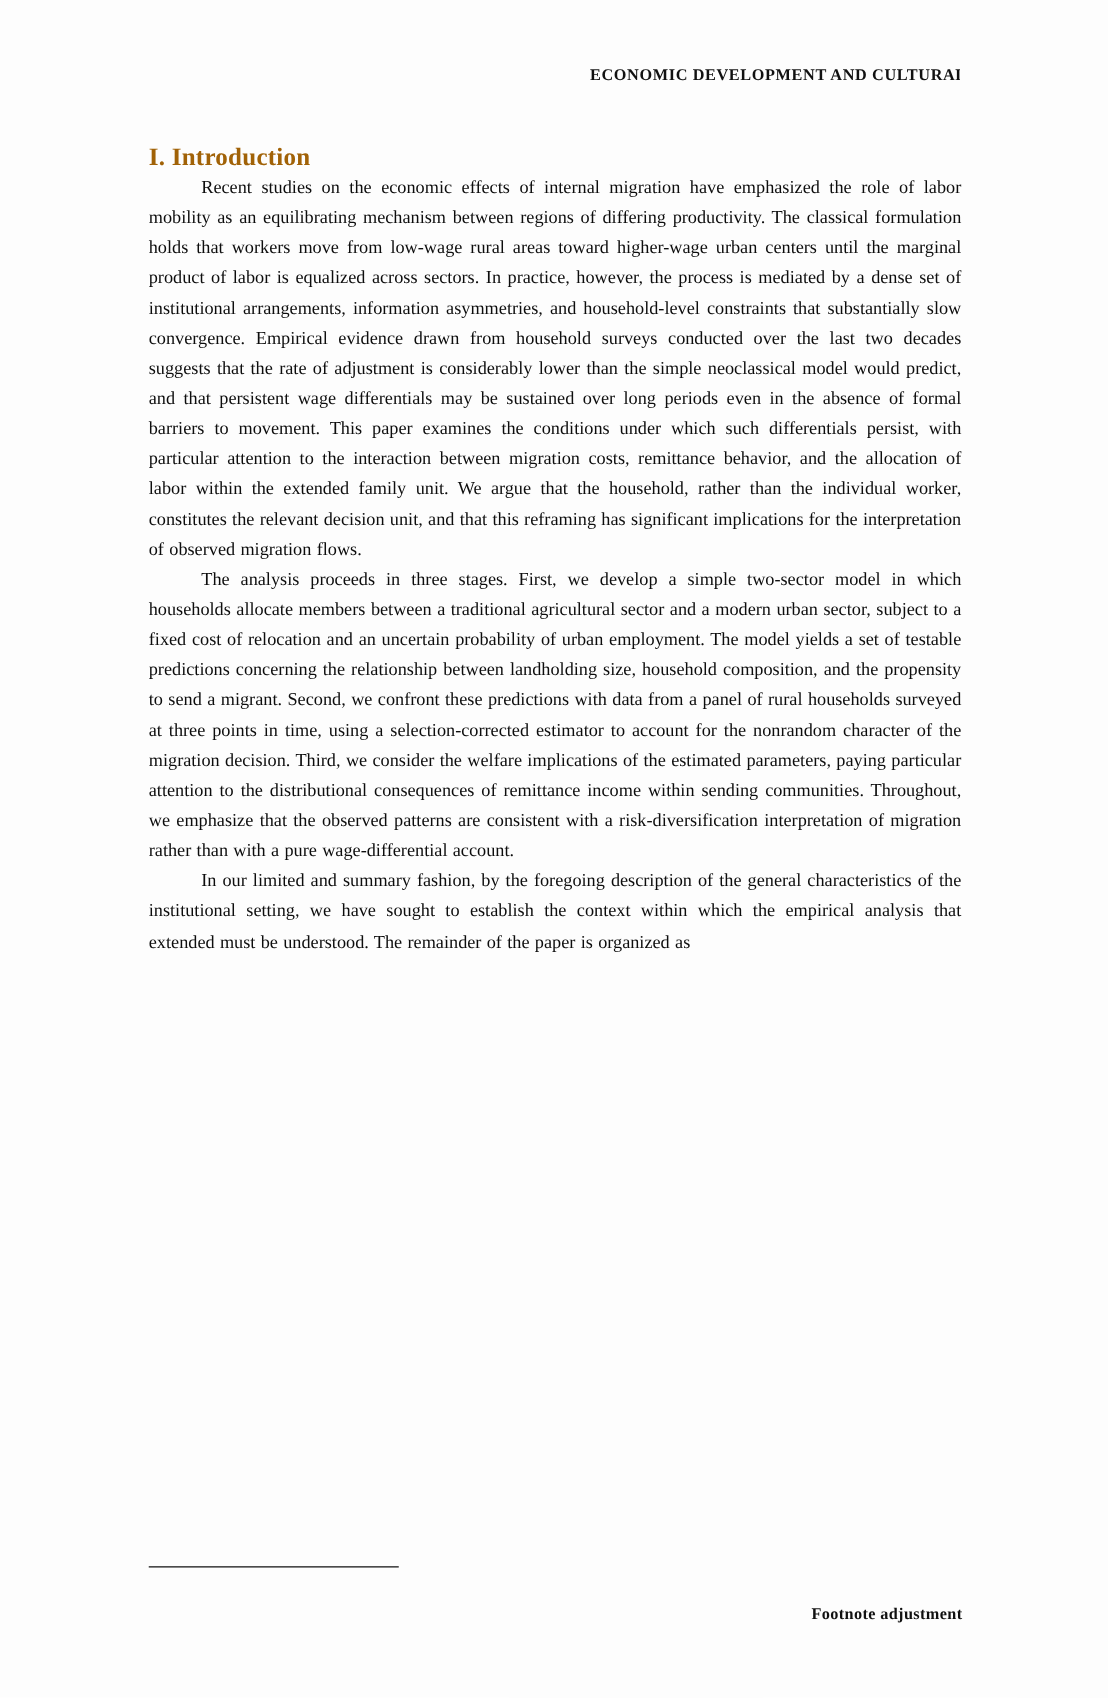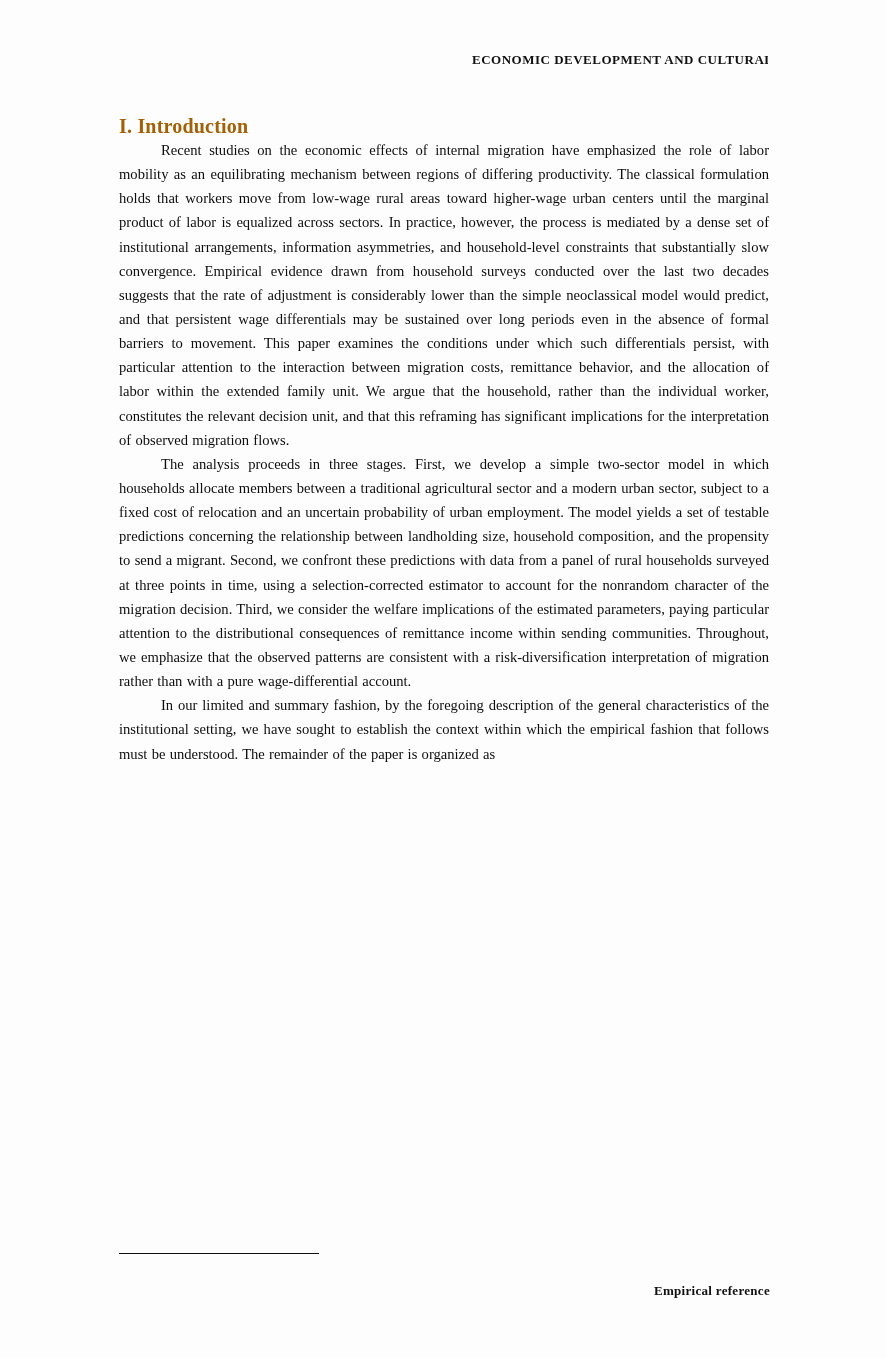--- a/index.html
+++ b/index.html
@@ -100,19 +100,19 @@
   <div class="running-head">
     <span>ECONOMIC DEVELOPMENT AND CULTURAL CHANGE</span>
     
   </div>
 
   <div class="section-heading">I. Introduction</div>
 
   <div class="body-block">
     <p>Recent studies on the economic effects of internal migration have emphasized the role of labor mobility as an equilibrating mechanism between regions of differing productivity. The classical formulation holds that workers move from low-wage rural areas toward higher-wage urban centers until the marginal product of labor is equalized across sectors. In practice, however, the process is mediated by a dense set of institutional arrangements, information asymmetries, and household-level constraints that substantially slow convergence. Empirical evidence drawn from household surveys conducted over the last two decades suggests that the rate of adjustment is considerably lower than the simple neoclassical model would predict, and that persistent wage differentials may be sustained over long periods even in the absence of formal barriers to movement. This paper examines the conditions under which such differentials persist, with particular attention to the interaction between migration costs, remittance behavior, and the allocation of labor within the extended family unit. We argue that the household, rather than the individual worker, constitutes the relevant decision unit, and that this reframing has significant implications for the interpretation of observed migration flows.</p>
     <p>The analysis proceeds in three stages. First, we develop a simple two-sector model in which households allocate members between a traditional agricultural sector and a modern urban sector, subject to a fixed cost of relocation and an uncertain probability of urban employment. The model yields a set of testable predictions concerning the relationship between landholding size, household composition, and the propensity to send a migrant. Second, we confront these predictions with data from a panel of rural households surveyed at three points in time, using a selection-corrected estimator to account for the nonrandom character of the migration decision. Third, we consider the welfare implications of the estimated parameters, paying particular attention to the distributional consequences of remittance income within sending communities. Throughout, we emphasize that the observed patterns are consistent with a risk-diversification interpretation of migration rather than with a pure wage-differential account.</p>
-    <p>In our limited and summary fashion, by the foregoing description of the general characteristics of the institutional setting, we have sought to establish the context within which the empirical fashion that follows must be understood. The remainder of the paper is organized as</p>
+    <p>In our limited and summary fashion, by the foregoing description of the general characteristics of the institutional setting, we have sought to establish the context within which the empirical analysis that extended must be understood. The remainder of the paper is organized as</p>
   </div>
 
   <div class="footnote-rule"></div>
-  <div class="footnote">Empirical reference</div>
+  <div class="footnote">Footnote adjustment</div>
 
 </div>
 
 </body></html>

